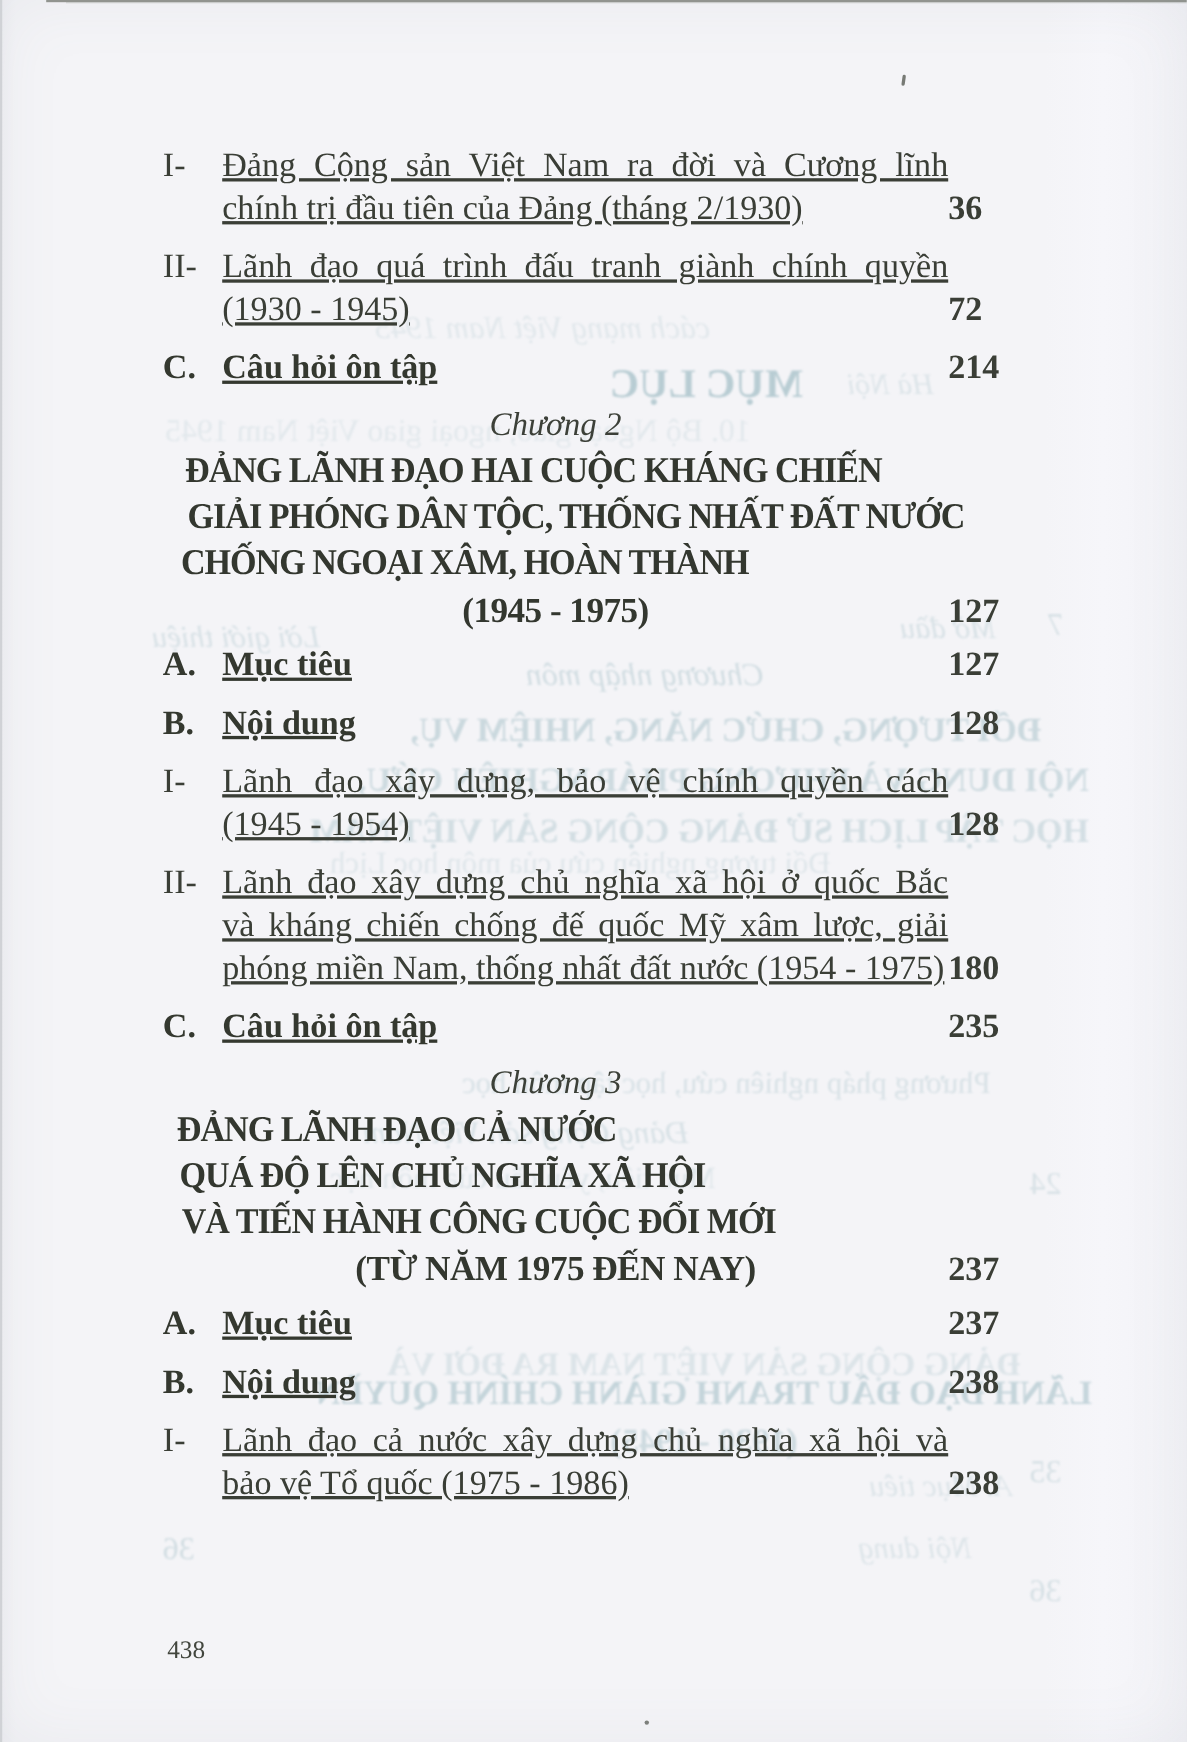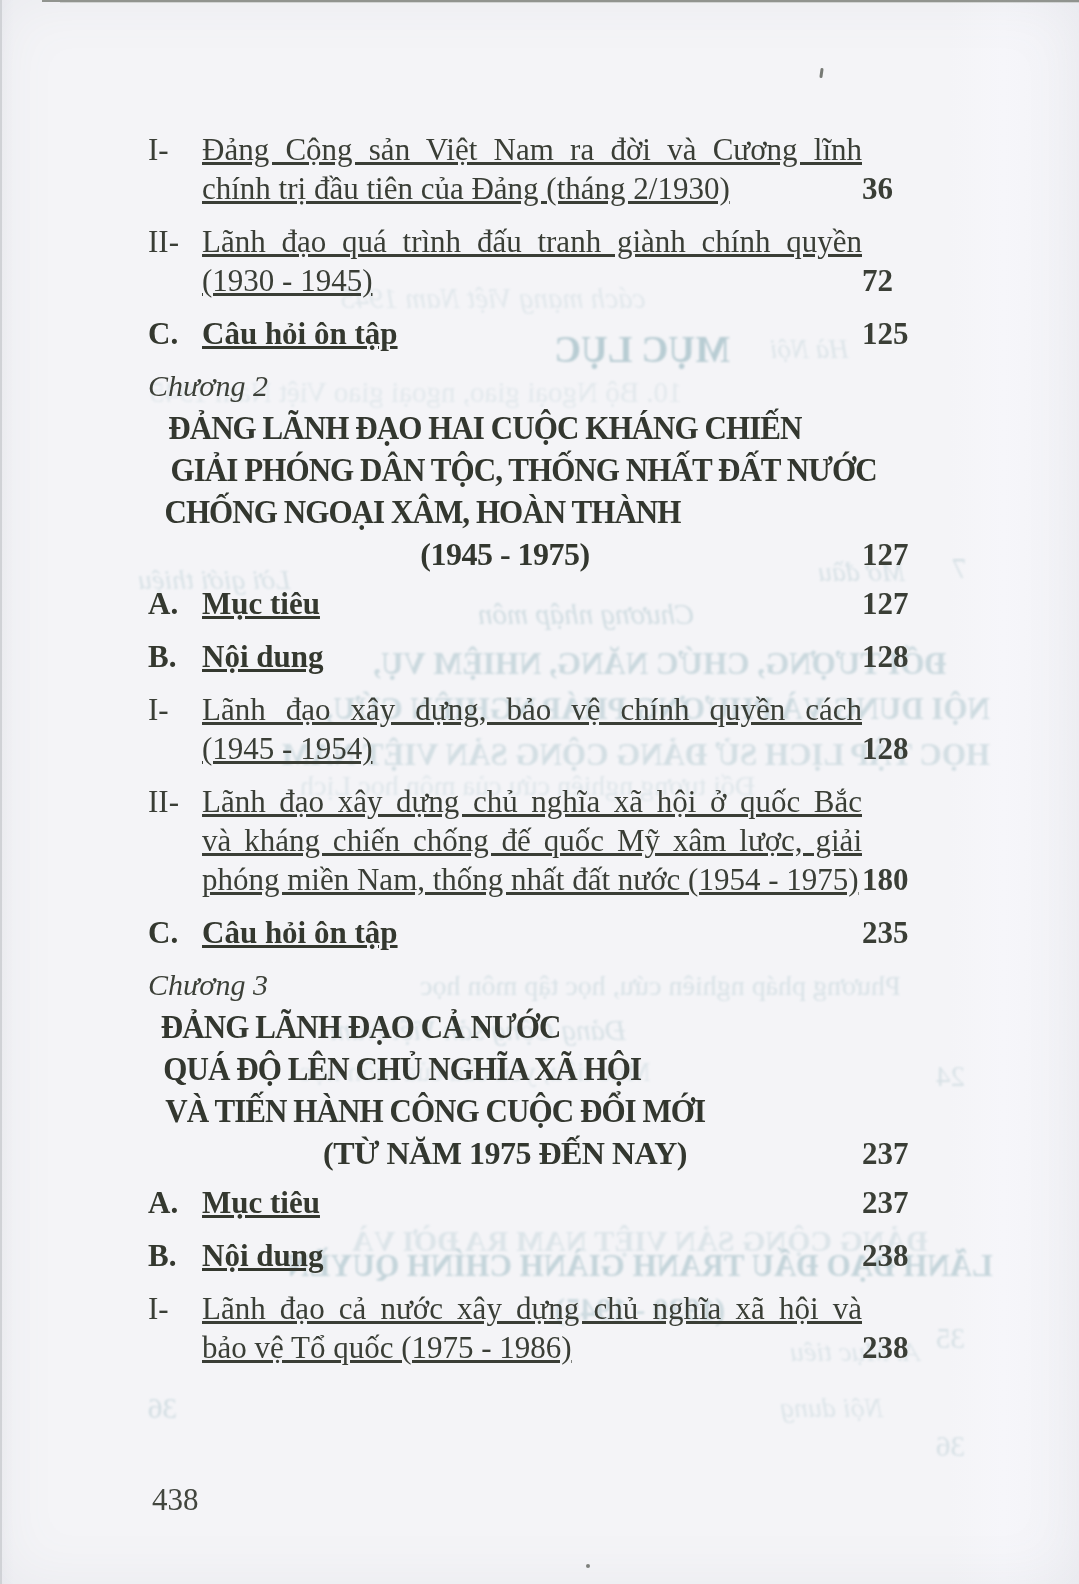--- a/index.html
+++ b/index.html
@@ -18,27 +18,27 @@
   .row{display:flex;align-items:flex-end;margin-bottom:14px;}
   .rl{display:flex;width:714px;}
   .lbl{width:54px;font-size:31px;line-height:39px;flex:0 0 54px;}
   .txt{width:660px;font-size:31px;line-height:39px;text-decoration:underline;}
   .ln{white-space:nowrap;text-align:left;}
   .ln.just{text-align:justify;text-align-last:justify;}
   .row.b .lbl,.row.b .txt{font-weight:bold;color:#34382f;}
   .pg{width:123px;flex:0 0 123px;font-size:31px;line-height:39px;text-align:left;font-weight:bold;color:#3a3e36;}
 
   .chap{margin:12px 0 10px;width:837px;}
-  .kick{width:714px;font-style:italic;font-size:30px;line-height:38px;margin-bottom:2px;color:#3c4038;}
+  .kick{width:714px;text-align:center;font-style:italic;font-size:30px;line-height:38px;margin-bottom:2px;color:#3c4038;}
   .hl{width:714px;font-weight:bold;font-size:33px;line-height:42px;letter-spacing:-1px;white-space:nowrap;color:#33372f;}
   .hl span{display:inline-block;transform:scaleX(0.94);}
   .tailrow{display:flex;align-items:flex-end;margin-top:2px;}
   .tail{width:714px;flex:0 0 714px;text-align:center;font-weight:bold;font-size:32px;line-height:39px;letter-spacing:-0.5px;color:#33372f;}
 
-  .footer-num{position:absolute;left:152px;top:1483px;font-size:31px;line-height:34px;color:#42463e;}
+  .footer-num{position:absolute;left:152px;top:1483px;font-size:23px;line-height:34px;color:#42463e;}
 
   
   .ghost{position:absolute;transform:scaleX(-1);color:#7ea6b0;filter:blur(1px);white-space:nowrap;}
   .g-muc-luc{left:470px;top:328px;width:260px;font-size:37px;font-weight:bold;opacity:.5;}
   .g-ha-noi{left:770px;top:334px;font-size:27px;font-style:italic;opacity:.2;}
   .g-cach-mang{left:340px;top:282px;font-size:29px;font-style:italic;opacity:.16;}
   .g-bo-ngoai{left:150px;top:376px;font-size:29px;opacity:.15;}
   .g-caps1{left:330px;top:646px;width:660px;text-align:center;font-size:31px;font-weight:bold;opacity:.35;}
   .g-caps2{left:330px;top:691px;width:660px;text-align:center;font-size:31px;font-weight:bold;opacity:.32;}
   .g-caps3{left:330px;top:737px;width:660px;text-align:center;font-size:31px;font-weight:bold;opacity:.28;}
@@ -123,21 +123,21 @@
       <div class="pg">72</div>
     </div>
 
     <div class="row b">
       <div class="rl">
         <div class="lbl">C.</div>
         <div class="txt">
           <div class="ln">Câu hỏi ôn tập</div>
         </div>
       </div>
-      <div class="pg">125</div>
+      <div class="pg">214</div>
     </div>
 
     <div class="chap">
       <div class="kick">Chương 2</div>
       <div class="hl"><span>ĐẢNG LÃNH ĐẠO HAI CUỘC KHÁNG CHIẾN</span></div>
       <div class="hl"><span>GIẢI PHÓNG DÂN TỘC, THỐNG NHẤT ĐẤT NƯỚC</span></div>
       <div class="hl"><span>CHỐNG NGOẠI XÂM, HOÀN THÀNH</span></div>
       <div class="tailrow">
         <div class="tail">(1945 - 1975)</div>
         <div class="pg">127</div>

